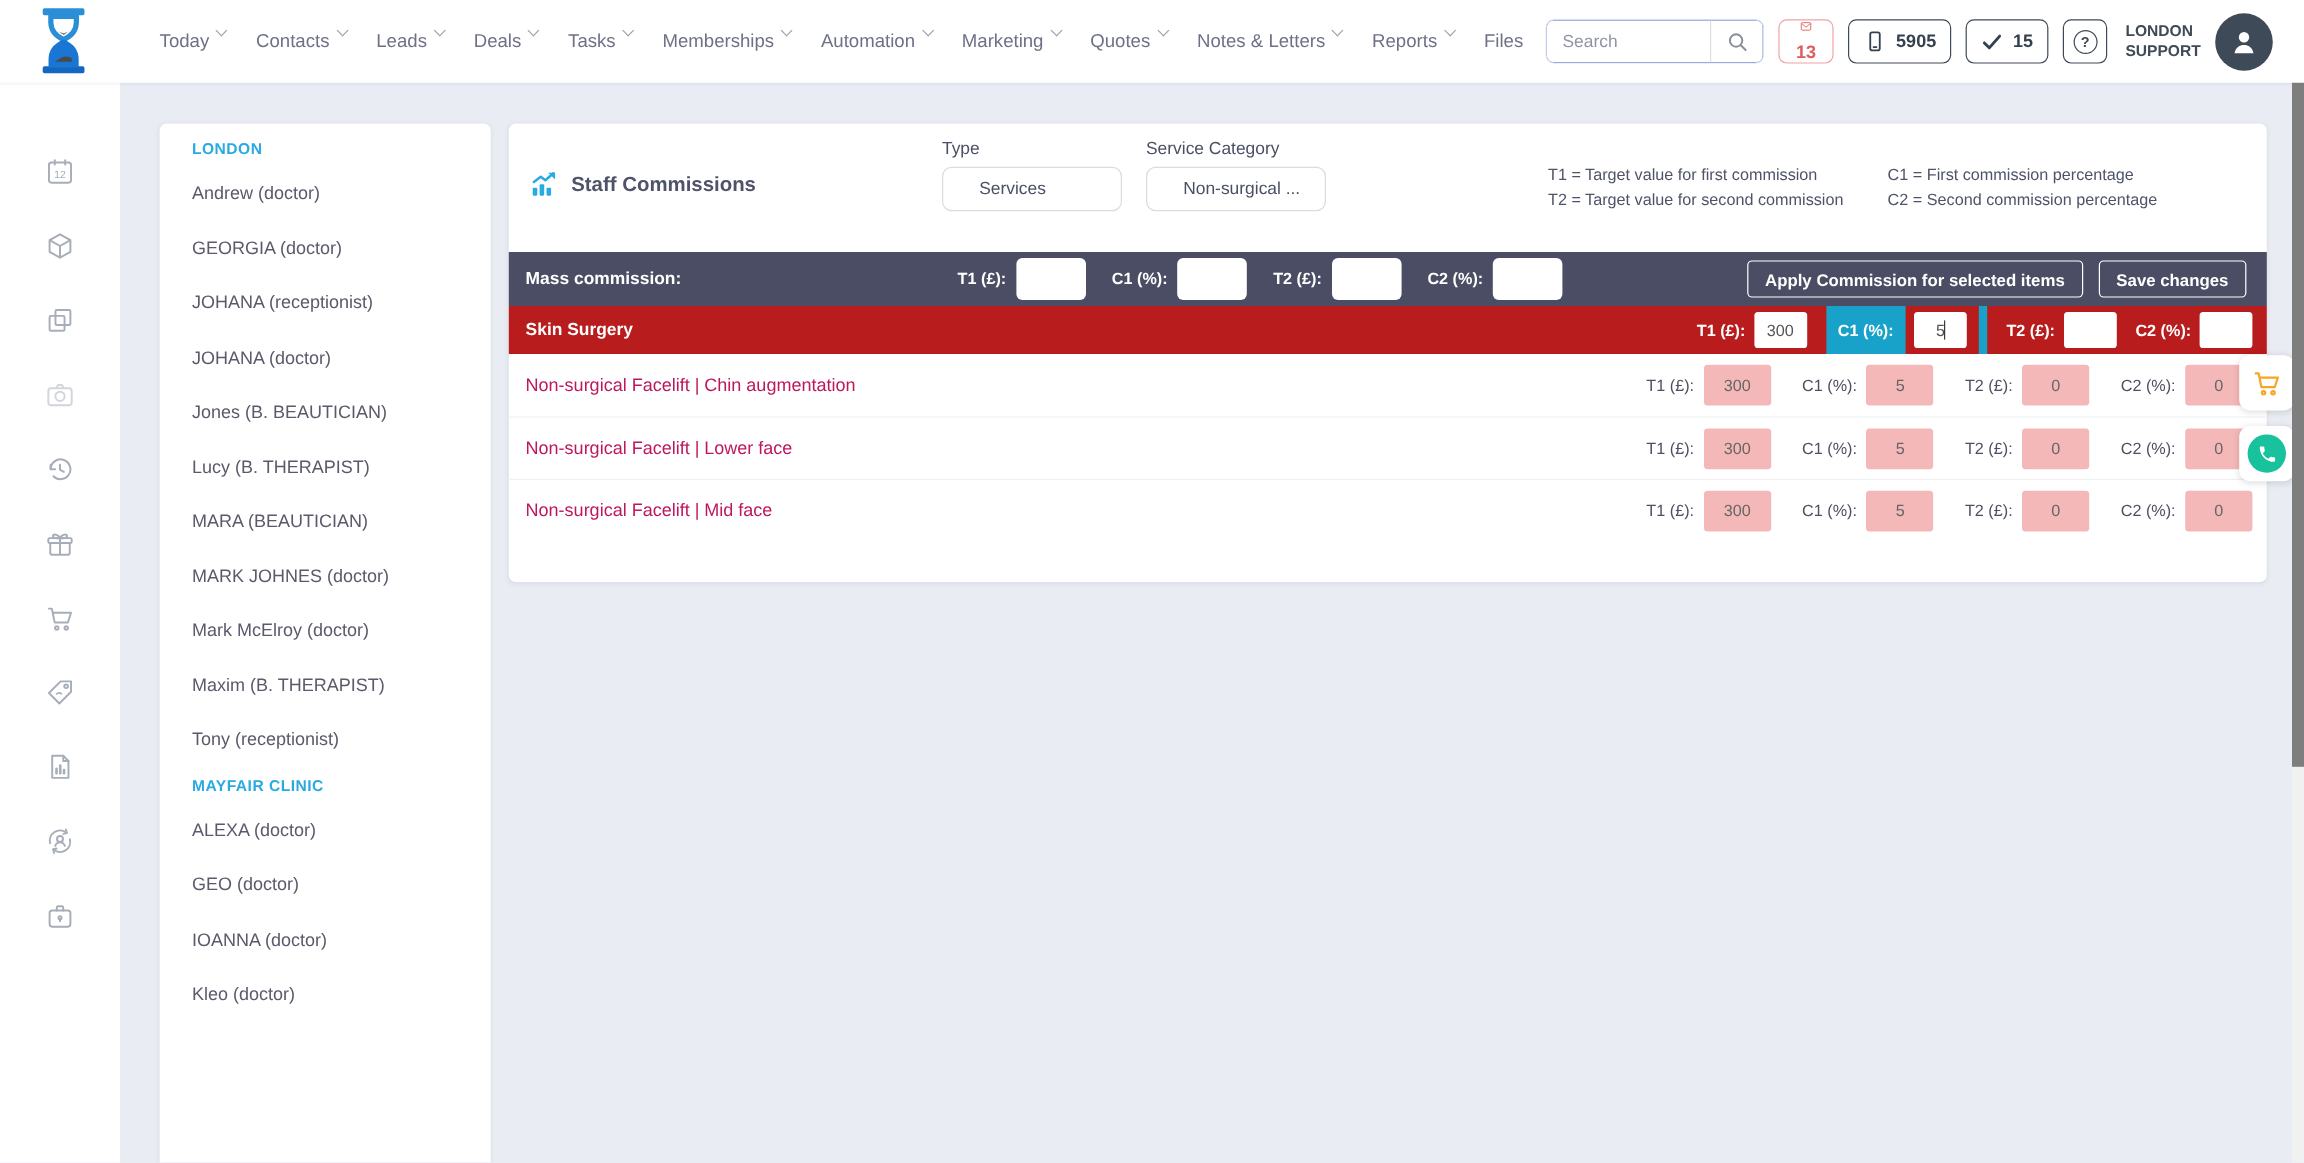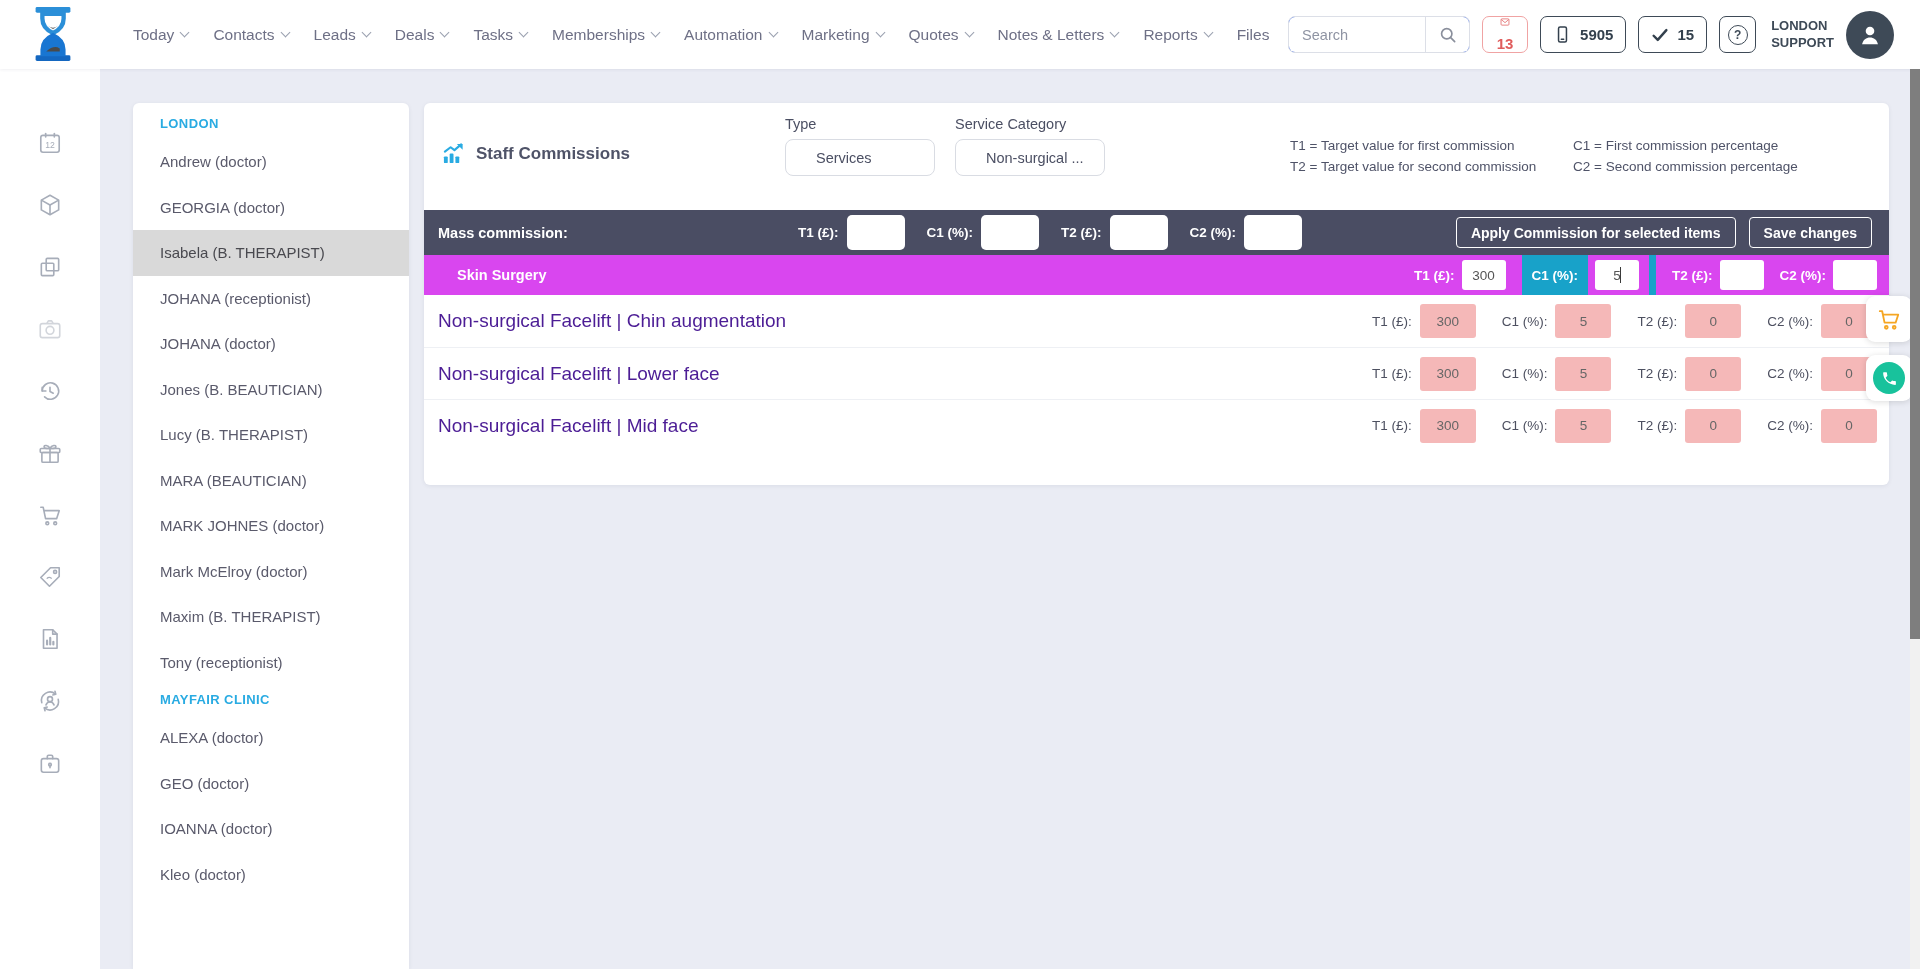--- a/index.html
+++ b/index.html
@@ -11,21 +11,21 @@
     color:#555968;
   }
   
   .header {
     position:absolute; left:0; top:0; width:1920px; height:69px;
     background:#fff; box-shadow:0 1px 3px rgba(40,45,80,.07); z-index:20;
     display:flex; align-items:center;
   }
   .logo { position:absolute; left:24px; top:5px; width:58px; height:59px; }
   .nav { display:flex; align-items:center; gap:25px; margin-left:133px; }
-  .nav-item { display:flex; align-items:center; gap:7px; cursor:pointer;
+  .nav-item { display:flex; align-items:flex-start; gap:7px; cursor:pointer;
     font-size:15.5px; color:#6e7086; white-space:nowrap; }
   .chev { width:7px; height:7px; border-right:1.6px solid #9aa0af;
     border-bottom:1.6px solid #9aa0af; transform:rotate(45deg); margin-top:-4px; flex:0 0 auto; }
   .header-right { position:absolute; right:26px; top:50%; transform:translateY(-50%);
     display:flex; align-items:center; gap:12px; }
   .search-box { display:flex; width:182px; height:37px; border:1px solid #dcdfe7;
     border-radius:7px; overflow:hidden; background:#1d4ed8; }
   .search-box input { flex:1; min-width:0; border:none; outline:none; padding:0 13px;
     font-size:14.5px; color:#555968; font-family:inherit; }
   .search-box input::placeholder { color:#8f94a3; }
@@ -75,34 +75,34 @@
   .mass-bar { height:45px; background:#4a4d63; position:relative; display:flex; align-items:center; }
   .mass-label { margin-left:14px; font-size:14.5px; font-weight:bold; color:#fff; }
   .mass-fields { position:absolute; left:374px; display:flex; align-items:center; gap:22px; }
   .mfield { display:flex; align-items:center; gap:8px; font-size:13.5px; font-weight:bold; color:#fff; }
   .mfield input { width:58px; height:35px; border:none; outline:none; border-radius:5px;
     background:#fff; text-align:center; font-size:13.5px; color:#555; font-family:inherit; }
   .mass-buttons { position:absolute; right:17px; display:flex; gap:13px; }
   .ghost-btn { height:31px; border:1.5px solid #fff; border-radius:4px; background:transparent;
     color:#fff; font-size:14px; font-weight:bold; padding:0 14px; cursor:pointer; font-family:inherit; }
   
-  .cat-row { height:40px; background:#d946ef; position:relative; display:flex; align-items:center;padding-left:19px; }
+  .cat-row { height:40px; background:#b91c1c; position:relative; display:flex; align-items:center; }
   .cat-name { margin-left:14px; font-size:14.5px; font-weight:bold; color:#fff; }
   .cat-fields { position:absolute; right:12px; height:40px; display:flex; align-items:center; gap:16px; }
   .cfield { display:flex; align-items:center; gap:7px; font-size:13.5px; font-weight:bold; color:#fff; height:40px; }
   .cfield .flabel.hl { background:#18a2c9; height:40px; display:flex; align-items:center; padding:0 10px; }
   .cfield input { width:44px; height:30px; border:none; outline:none; border-radius:3px;
     background:#fff; text-align:center; font-size:13.5px; color:#555; font-family:inherit; }
   .caret-wrap { position:relative; display:inline-block; }
   .caret { position:absolute; left:56%; top:7px; width:1.5px; height:16px; background:#3a3a3a; }
   .cyanbar { width:7px; height:40px; background:#18a2c9; margin-left:-6px; }
   
   .service-row { height:52px; position:relative; display:flex; align-items:center; }
   .service-row + .service-row { border-top:1px solid #eef0f4; }
-  .s-name { margin-left:14px; font-size:19px; color:#4c1d95; }
+  .s-name { margin-left:14px; font-size:15px; color:#be185d; }
   .s-fields { position:absolute; right:12px; display:flex; align-items:center; gap:26px; }
   .sfield { display:flex; align-items:center; gap:8px; font-size:13.5px; color:#4d5060; }
   .sfield input { width:56px; height:34px; border:none; outline:none; border-radius:3px;
     background:#f5b8b8; text-align:center; font-size:13.5px; color:#666; font-family:inherit; }
   
   .fab { position:absolute; left:1866px; width:46px; height:46px; background:#fff;
     border-radius:9px; box-shadow:0 1px 6px rgba(0,0,0,.14); display:flex;
     align-items:center; justify-content:center; cursor:pointer; z-index:30; }
   .fab.cart  { top:296px; }
   .fab.phone { top:355px; }
@@ -311,23 +311,20 @@
 
 <div class="staff-panel">
   <div>
       <div class="group-title">LONDON</div>
       <div class="staff-item">
     <span class="staff-name">Andrew (doctor)</span>
   </div>
       <div class="staff-item">
     <span class="staff-name">GEORGIA (doctor)</span>
   </div>
-      <div class="staff-item selected">
-    <span class="staff-name">Isabela (B. THERAPIST)</span>
-  </div>
       <div class="staff-item">
     <span class="staff-name">JOHANA (receptionist)</span>
   </div>
       <div class="staff-item">
     <span class="staff-name">JOHANA (doctor)</span>
   </div>
       <div class="staff-item">
     <span class="staff-name">Jones (B. BEAUTICIAN)</span>
   </div>
       <div class="staff-item">

